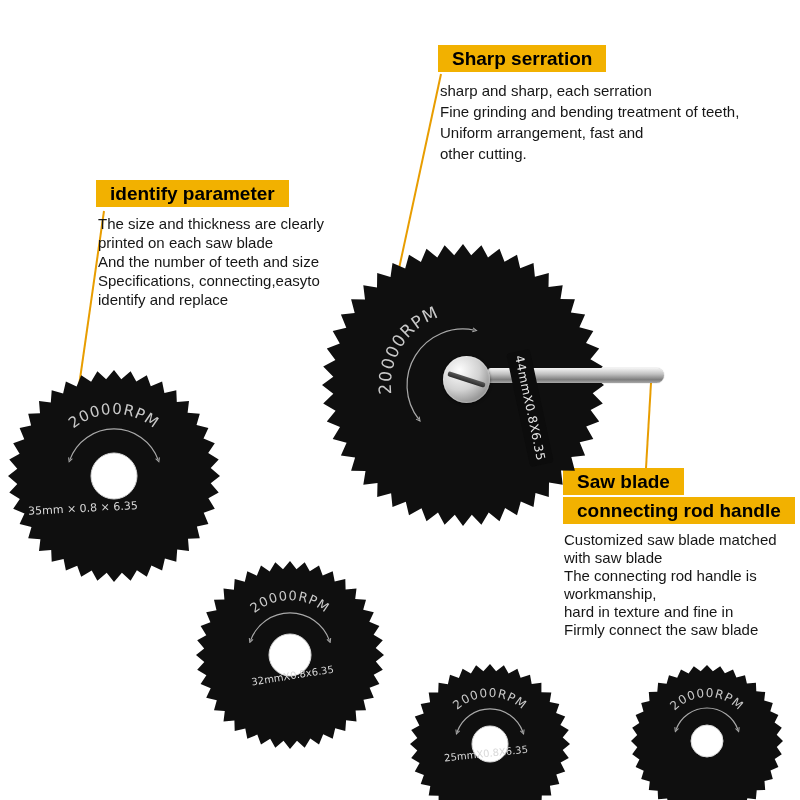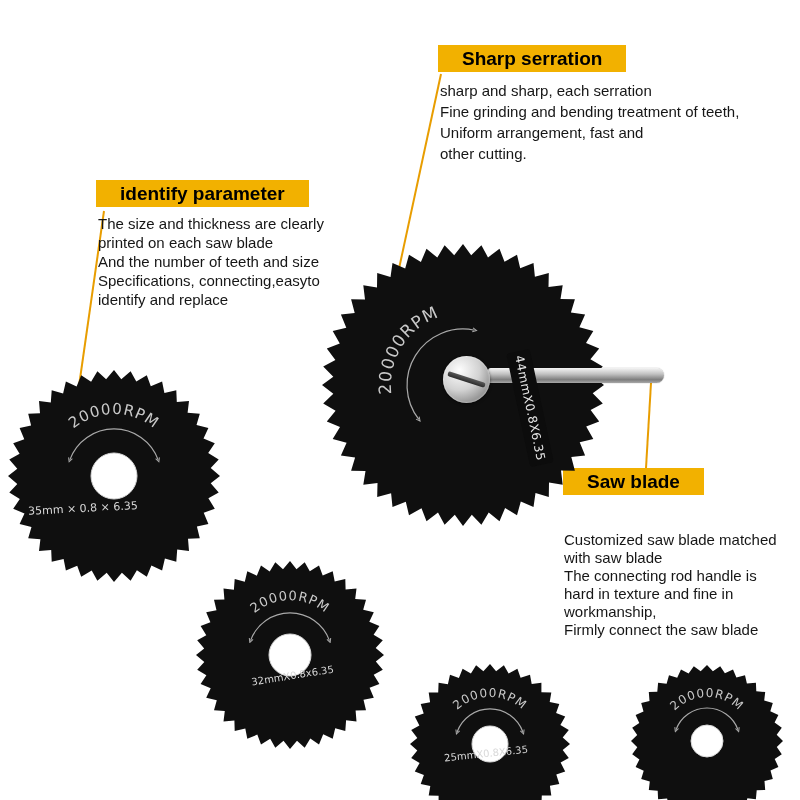--- a/index.html
+++ b/index.html
@@ -14,21 +14,21 @@
   #leaders { position:absolute; left:0; top:0; width:800px; height:800px; pointer-events:none; }
   .leader { stroke:var(--leader-line,#e89d00); stroke-width:2; fill:none; }
 
   .ylabel {
     position:absolute;
     background:var(--label-bg,#f2b100);
     color:#000;
     font-weight:bold;
     font-size:19px;
     line-height:25px;
-    padding:1px 24px;
+    padding:1px 14px;
     white-space:nowrap;
   }
   .para { position:absolute; color:#161616; font-size:15px; line-height:21px; }
   .para div { white-space:nowrap; }
   .para.tight div { line-height:19px; }
   .overlay-text {
     position:absolute;
     font-size:17px;
     color:#2b2b2b;
     white-space:nowrap;
@@ -97,26 +97,27 @@
   <div class="ylabel" style="left:96px;top:180px">identify parameter</div>
   <div class="para tight" style="left:98px;top:214px">
     <div>The size and thickness are clearly</div>
     <div>printed on each saw blade</div>
     <div>And the number of teeth and size</div>
     <div>Specifications, connecting,easyto</div>
     <div>identify and replace</div>
   </div>
 
   <div class="ylabel" style="left:563px;top:468px">Saw blade</div>
+  <div class="ylabel" style="left:563px;top:497px">connecting rod handle</div>
   <div class="para" style="left:564px;top:531px;line-height:18px">
     <div>Customized saw blade matched</div>
     <div>with saw blade</div>
     <div>The connecting rod handle is</div>
+    <div>workmanship,</div>
     <div>hard in texture and fine in</div>
-    <div>workmanship,</div>
     <div>Firmly connect the saw blade</div>
   </div>
 
   <div class="blade" id="main-blade" style="left:320px;top:242px;width:286px;height:286px">
     <svg viewBox="0 0 286 286">
       <polygon class="disc" points="284.0,143.0 272.7,151.2 282.8,161.4 270.6,168.0 279.2,179.5 266.2,184.5 273.3,197.0 259.7,200.2 265.1,213.5 251.3,214.9 254.9,228.8 241.0,228.5 242.7,242.7 229.0,240.5 228.8,254.9 215.5,250.9 213.5,265.1 200.8,259.4 197.0,273.3 185.1,266.0 179.5,279.2 168.7,270.4 161.4,282.8 151.8,272.7 143.0,284.0 134.8,272.7 124.6,282.8 118.0,270.6 106.5,279.2 101.5,266.2 89.0,273.3 85.8,259.7 72.5,265.1 71.1,251.3 57.2,254.9 57.5,241.0 43.3,242.7 45.5,229.0 31.1,228.8 35.1,215.5 20.9,213.5 26.6,200.8 12.7,197.0 20.0,185.1 6.8,179.5 15.6,168.7 3.2,161.4 13.3,151.8 2.0,143.0 13.3,134.8 3.2,124.6 15.4,118.0 6.8,106.5 19.8,101.5 12.7,89.0 26.3,85.8 20.9,72.5 34.7,71.1 31.1,57.2 45.0,57.5 43.3,43.3 57.0,45.5 57.2,31.1 70.5,35.1 72.5,20.9 85.2,26.6 89.0,12.7 100.9,20.0 106.5,6.8 117.3,15.6 124.6,3.2 134.2,13.3 143.0,2.0 151.2,13.3 161.4,3.2 168.0,15.4 179.5,6.8 184.5,19.8 197.0,12.7 200.2,26.3 213.5,20.9 214.9,34.7 228.8,31.1 228.5,45.0 242.7,43.3 240.5,57.0 254.9,57.2 250.9,70.5 265.1,72.5 259.4,85.2 273.3,89.0 266.0,100.9 279.2,106.5 270.4,117.3 282.8,124.6 272.7,134.2"></polygon>
       <g transform="rotate(-58 143 143)">
         <path id="arc-main" d="M77.7,112.6 A72 72 0 0 1 208.3,112.6" fill="none"></path>
         <path class="arrow" d="M90.4,123.8 A56 56 0 0 1 195.6,123.8" marker-start="url(#arrL)" marker-end="url(#arrL)"></path>
         <text class="rpm" font-size="17">

